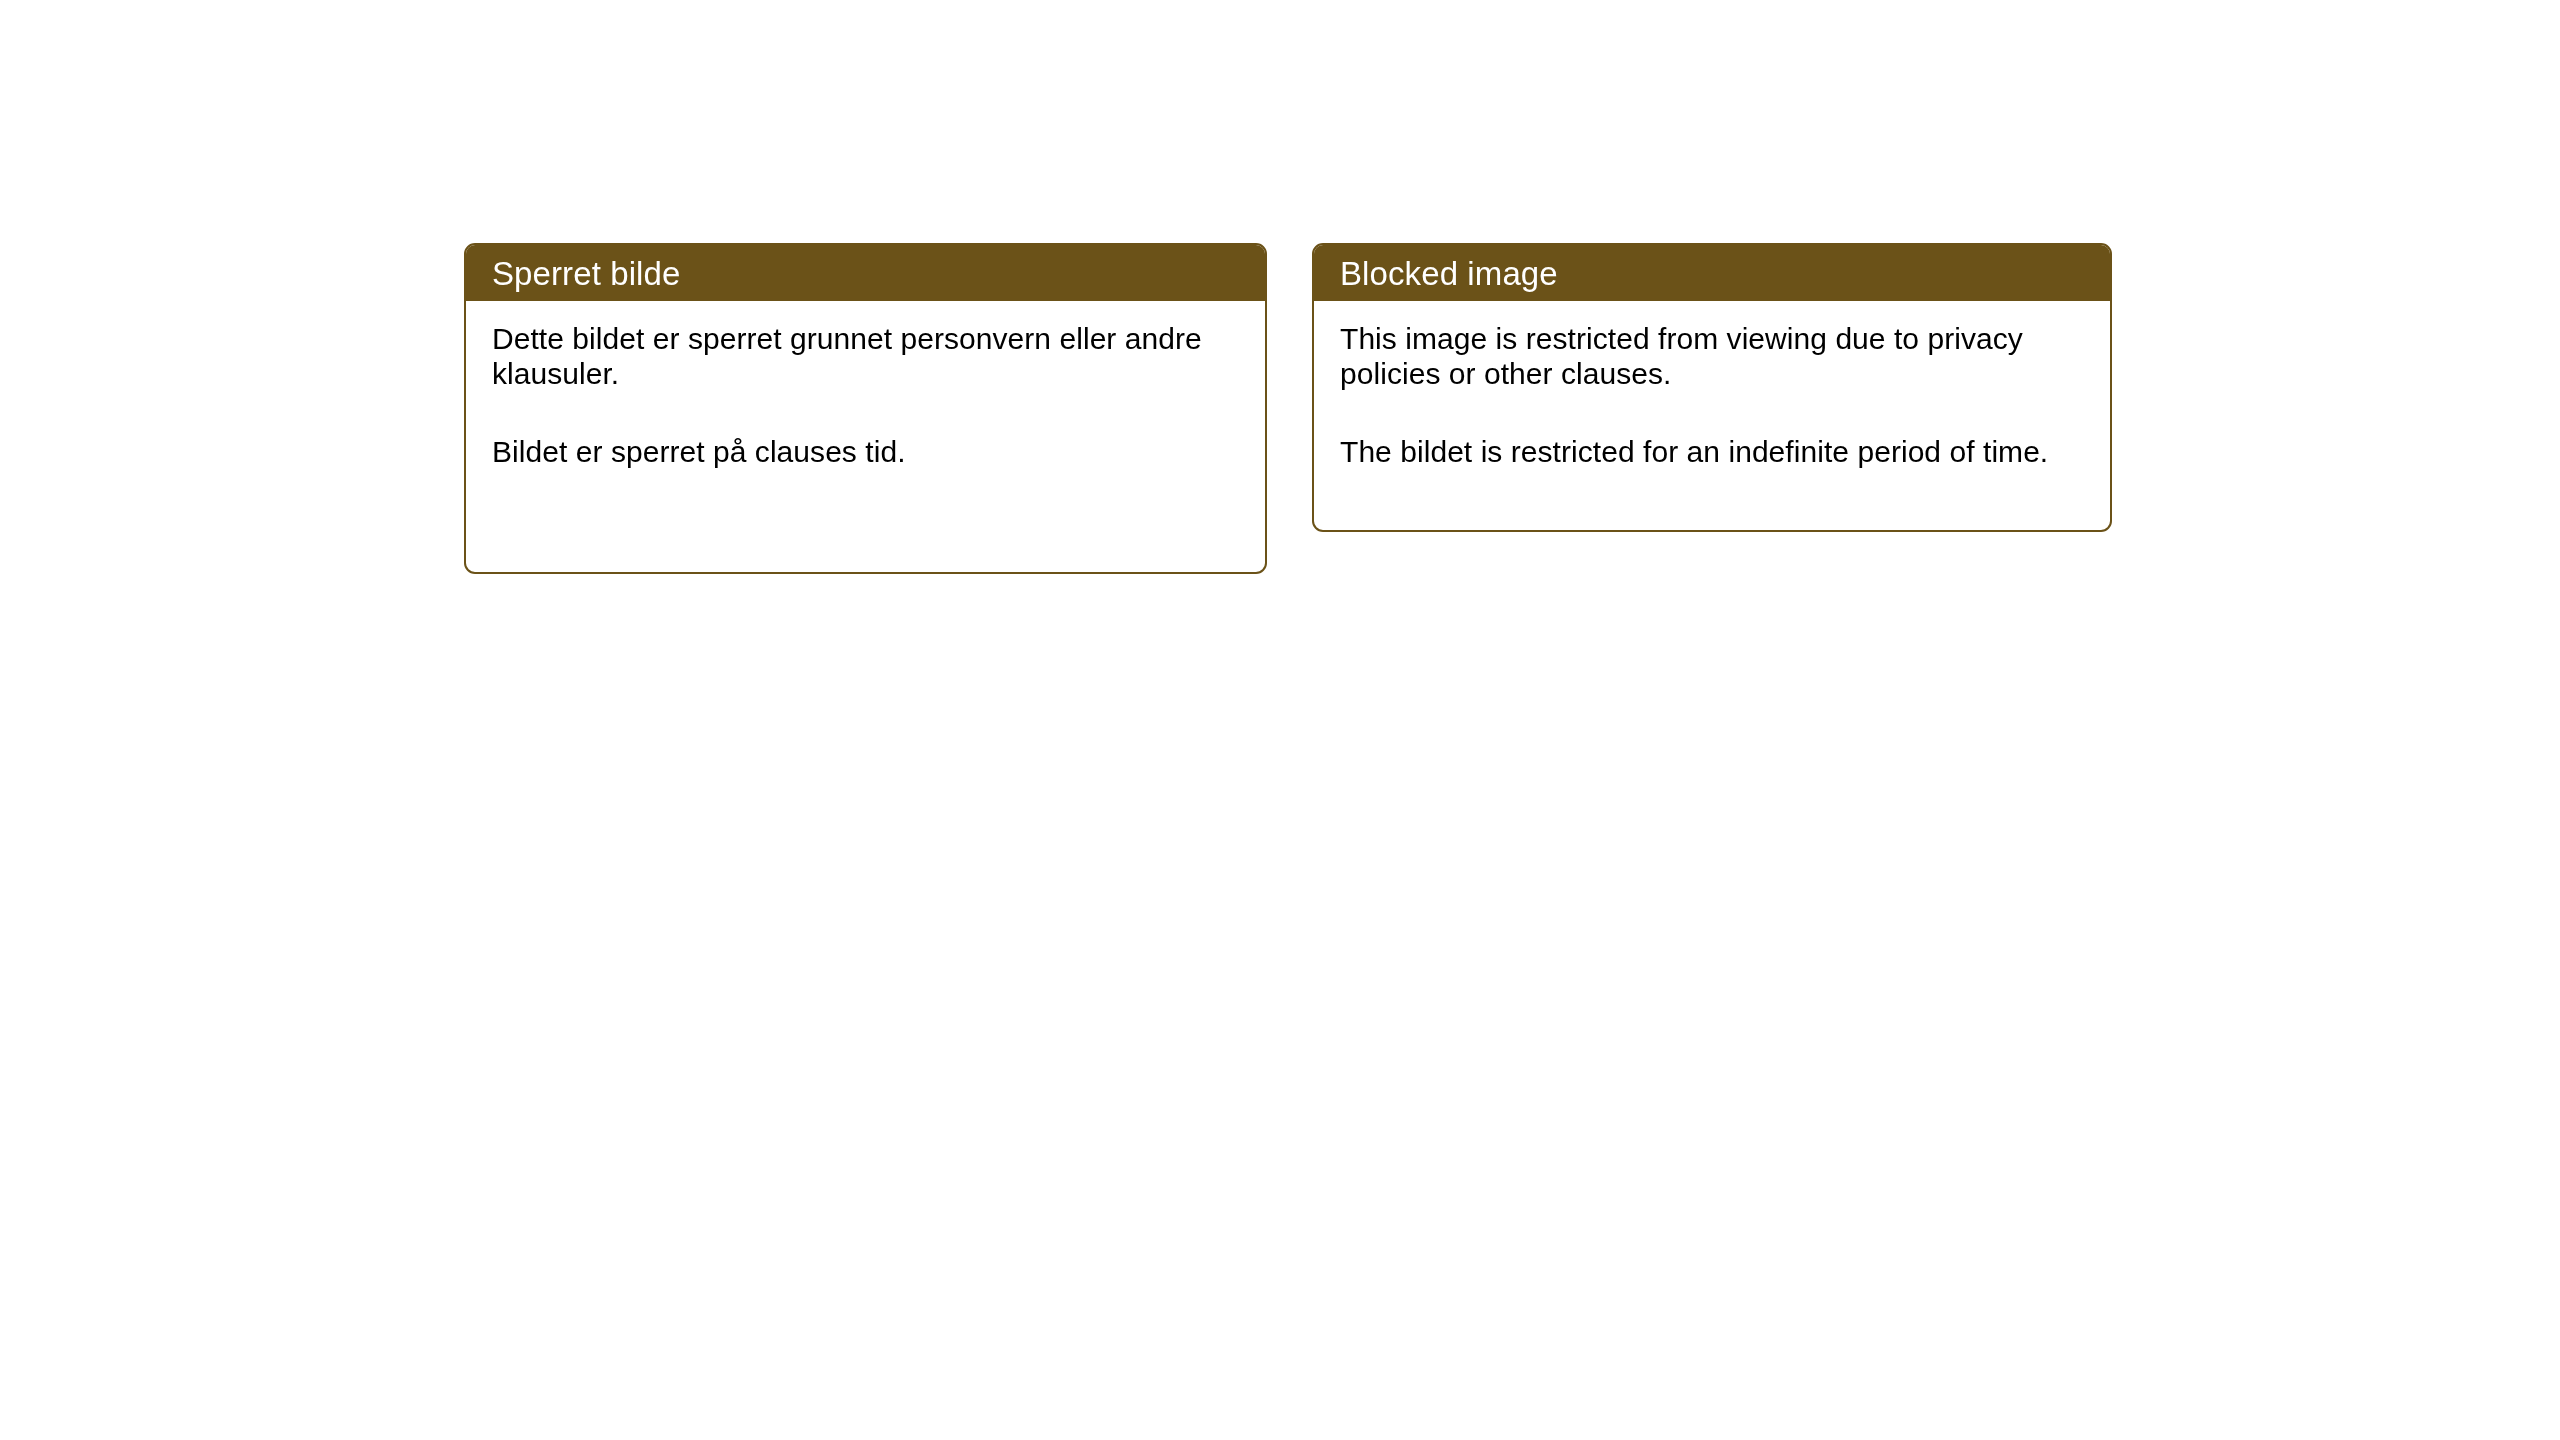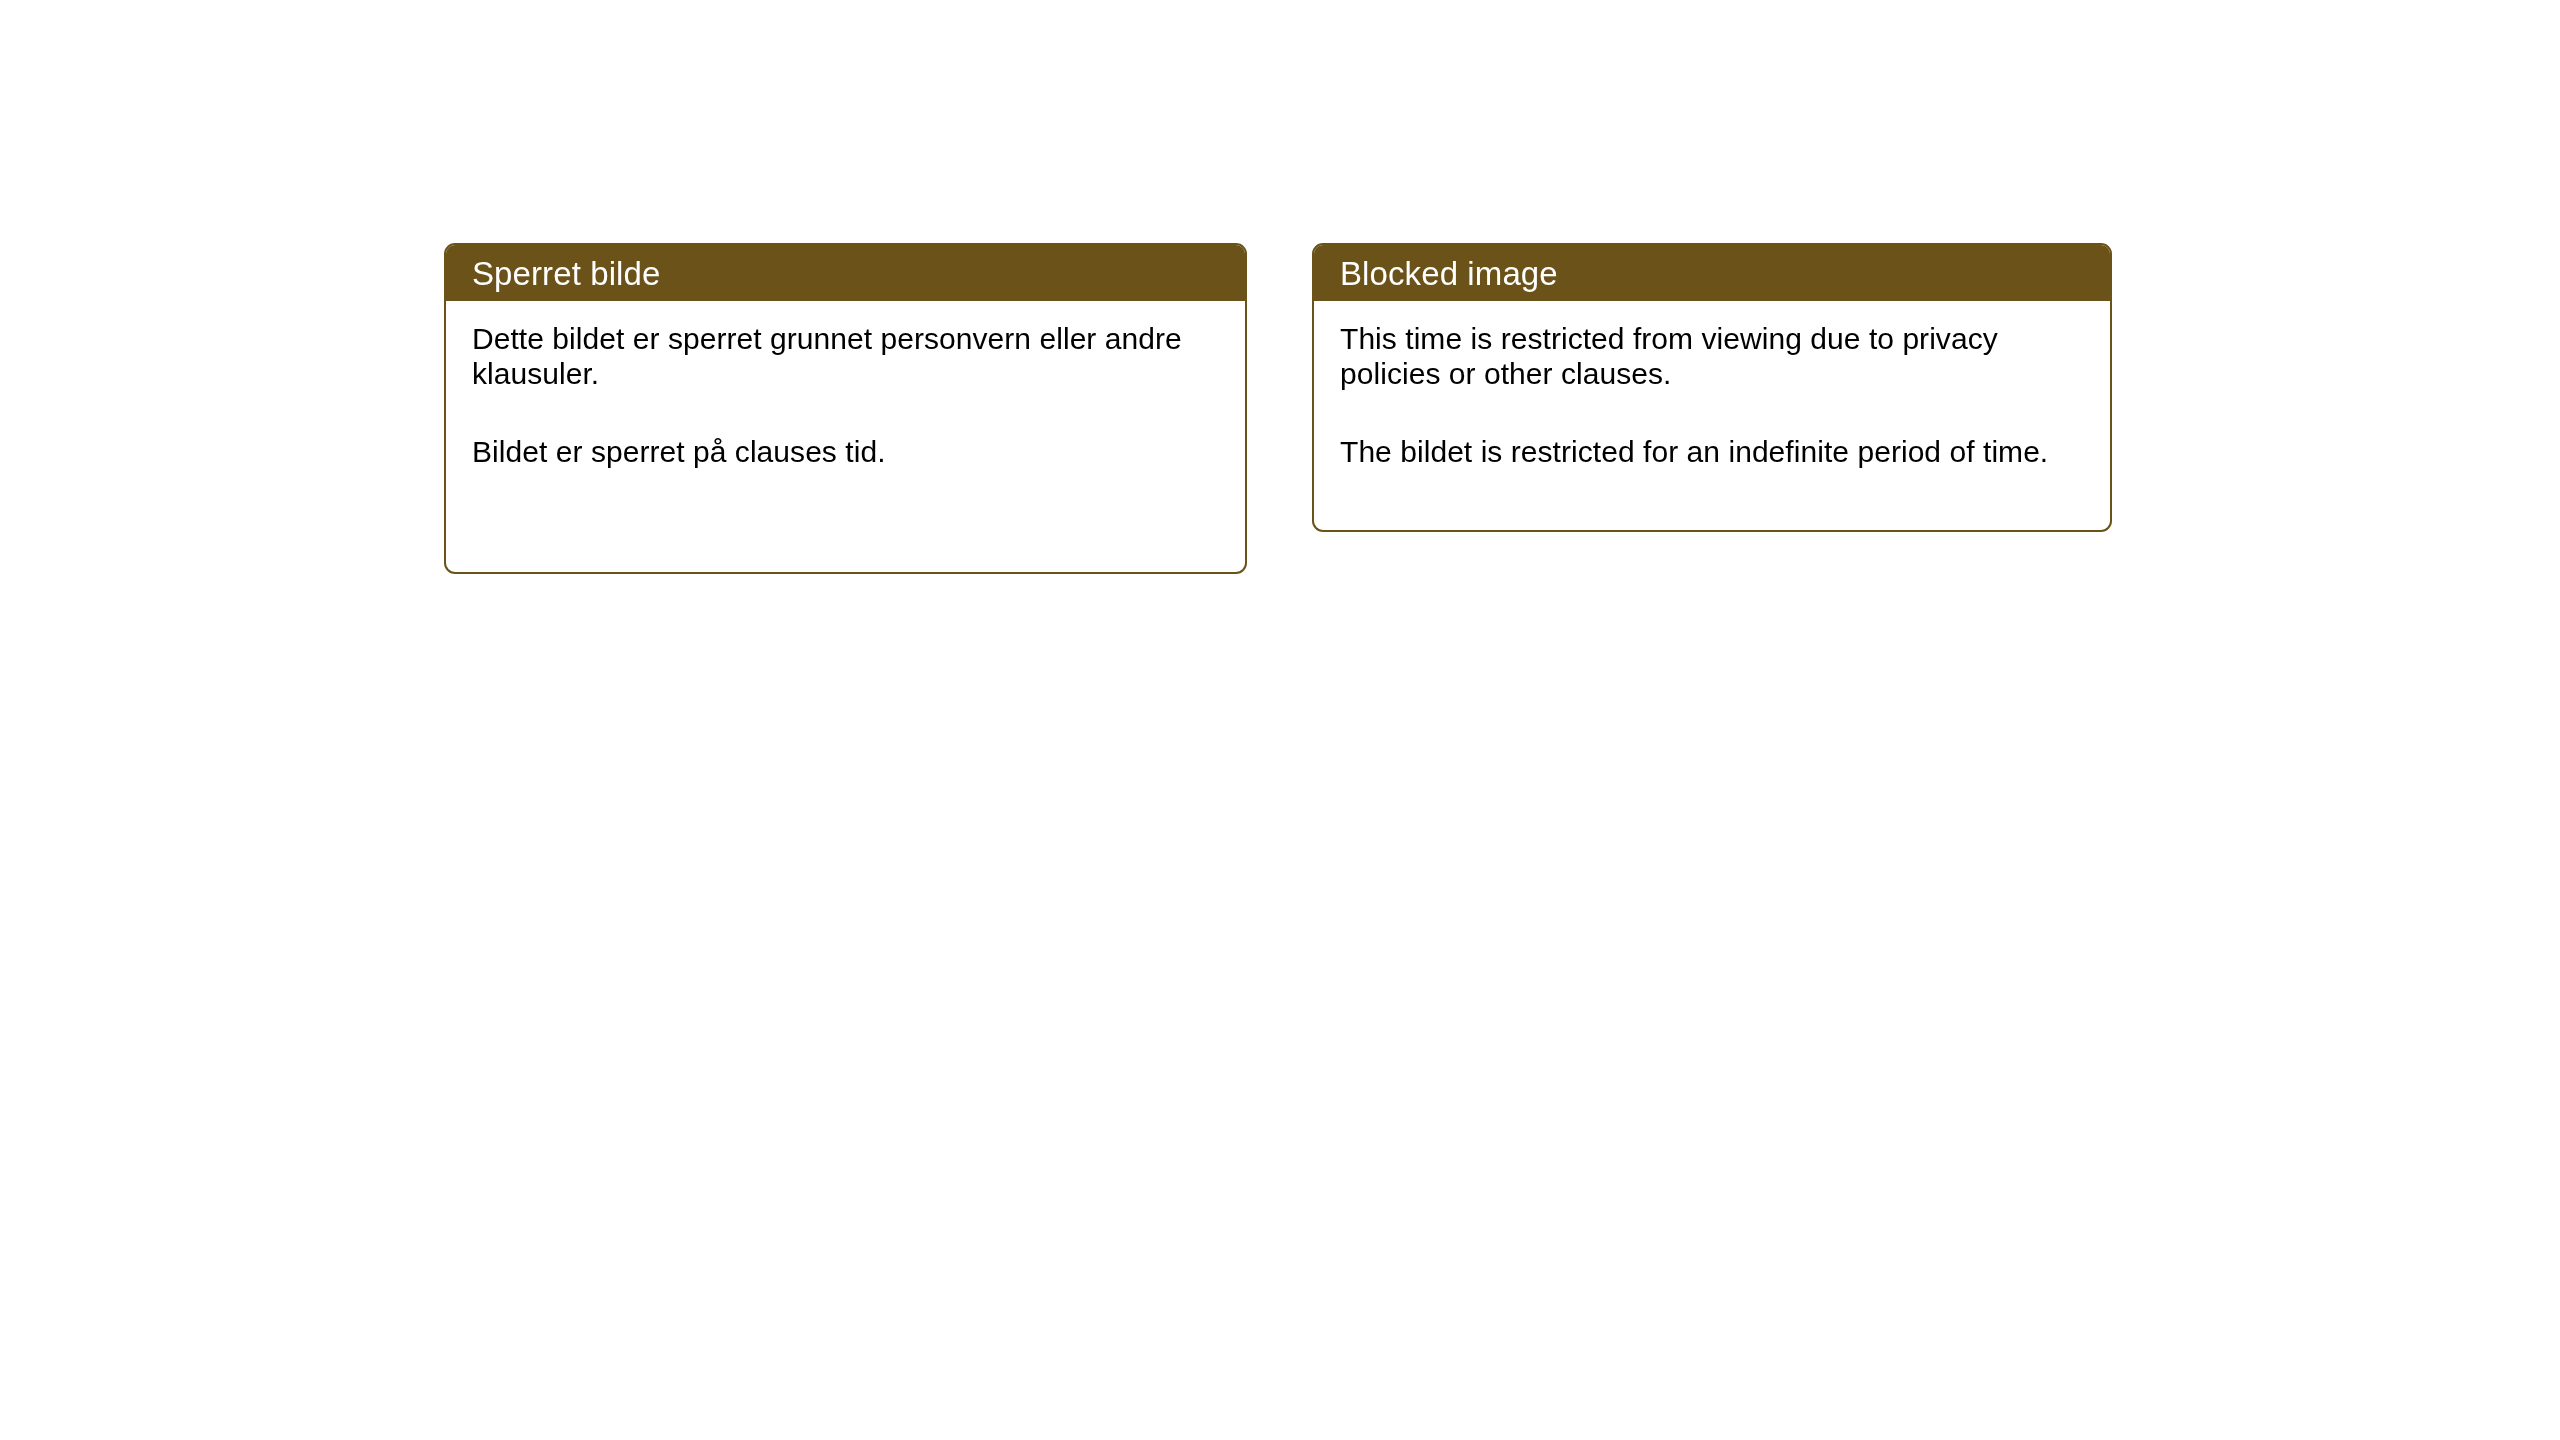--- a/index.html
+++ b/index.html
@@ -23,21 +23,21 @@
   .notice-card {
     position: absolute;
     top: 243px;
     box-sizing: border-box;
     background: #ffffff;
     border: 2px solid #6B5218;
     border-radius: 11px;
     overflow: hidden;
   }
 
-  #card-blocked-no  { left: 444px;  width: 803px; height: 331px; }
+  #card-blocked-no  { left: 464px;  width: 803px; height: 331px; }
   #card-blocked-en  { left: 1312px; width: 800px; height: 289px; }
 
   .card-header {
     height: 56px;
     background: #6B5218;
     display: flex;
     align-items: center;
     padding: 0 0 0 26px;
     box-sizing: border-box;
   }
@@ -82,18 +82,18 @@
       <p class="card-paragraph">Dette bildet er sperret grunnet personvern eller andre klausuler.</p>
       <p class="card-paragraph">Bildet er sperret på clauses tid.</p>
     </div>
   </section>
 
   <section class="notice-card" id="card-blocked-en">
     <header class="card-header">
       <span class="card-header-title">Blocked image</span>
     </header>
     <div class="card-body">
-      <p class="card-paragraph">This time is restricted from viewing due to privacy policies or other clauses.</p>
+      <p class="card-paragraph">This image is restricted from viewing due to privacy policies or other clauses.</p>
       <p class="card-paragraph">The bildet is restricted for an indefinite period of time.</p>
     </div>
   </section>
 
 </div>
 
 </body></html>

